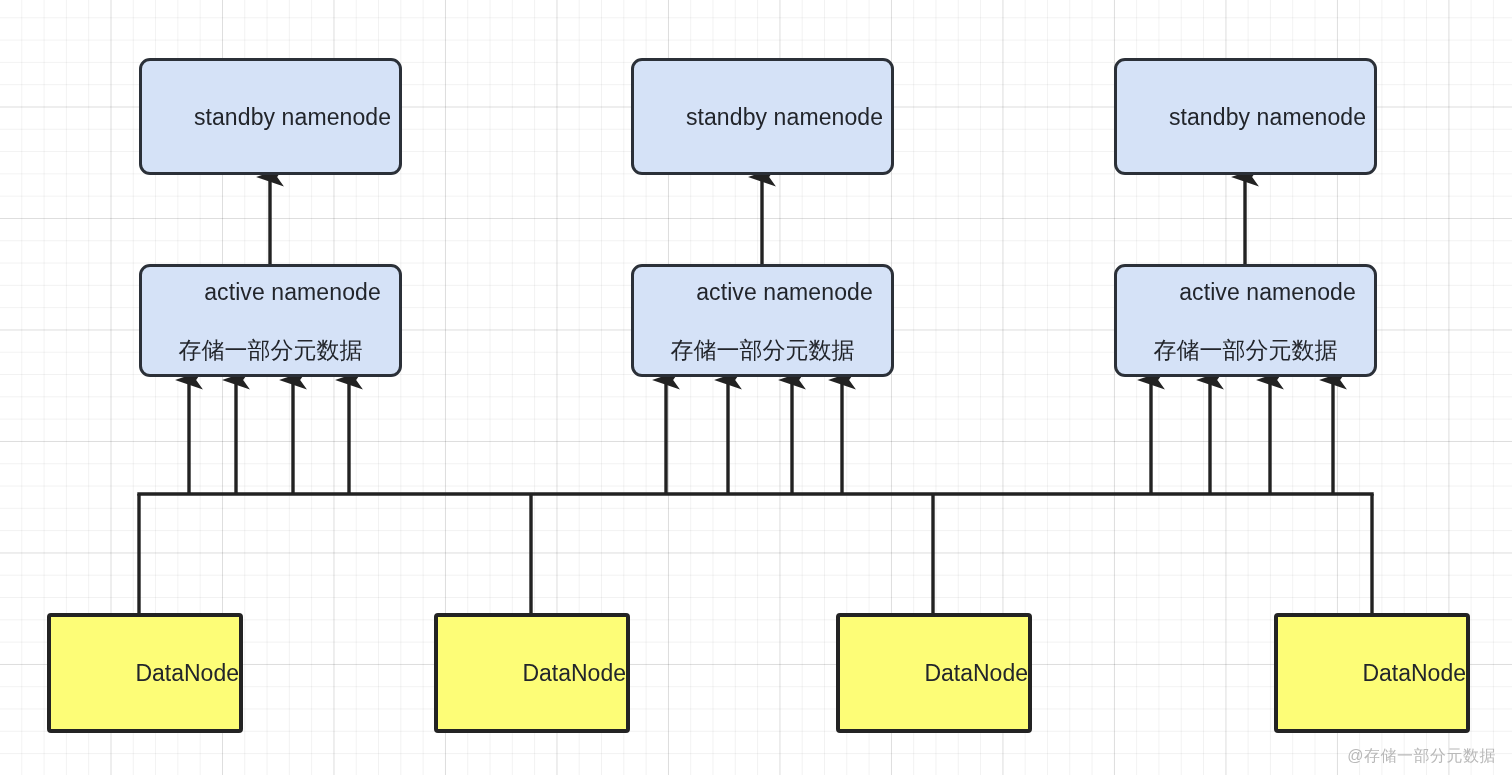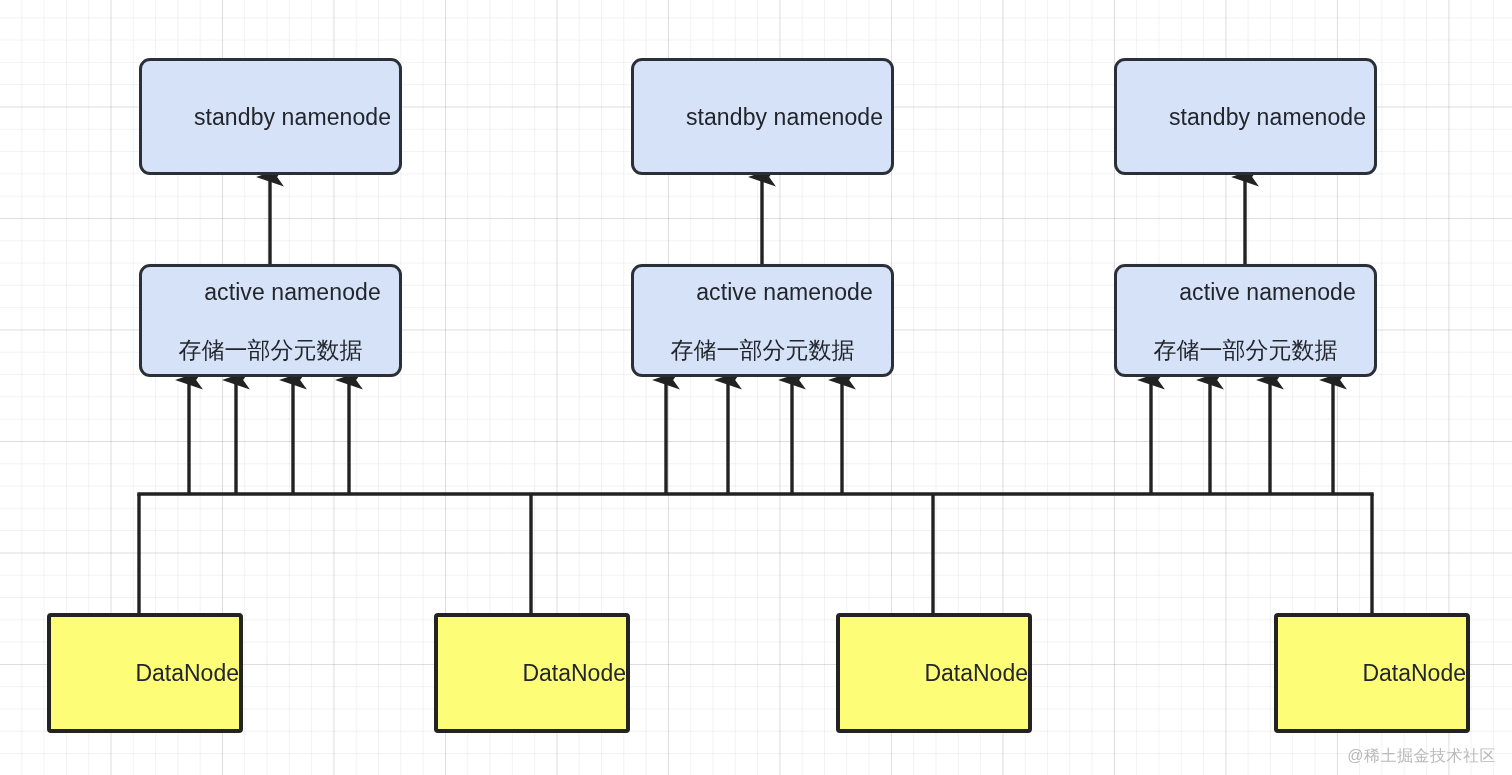--- a/index.html
+++ b/index.html
@@ -148,15 +148,15 @@
   <div class="node node-datanode" style="left:434px; top:613px; width:196px; height:120px;">
     <span class="dn-label">DataNode</span>
   </div>
   <div class="node node-datanode" style="left:836px; top:613px; width:196px; height:120px;">
     <span class="dn-label">DataNode</span>
   </div>
   <div class="node node-datanode" style="left:1274px; top:613px; width:196px; height:120px;">
     <span class="dn-label">DataNode</span>
   </div>
 
-  <div id="watermark">@稀土掘金技术社区</div>
+  <div id="watermark">@存储一部分元数据</div>
 
 </div>
 
 </body></html>

